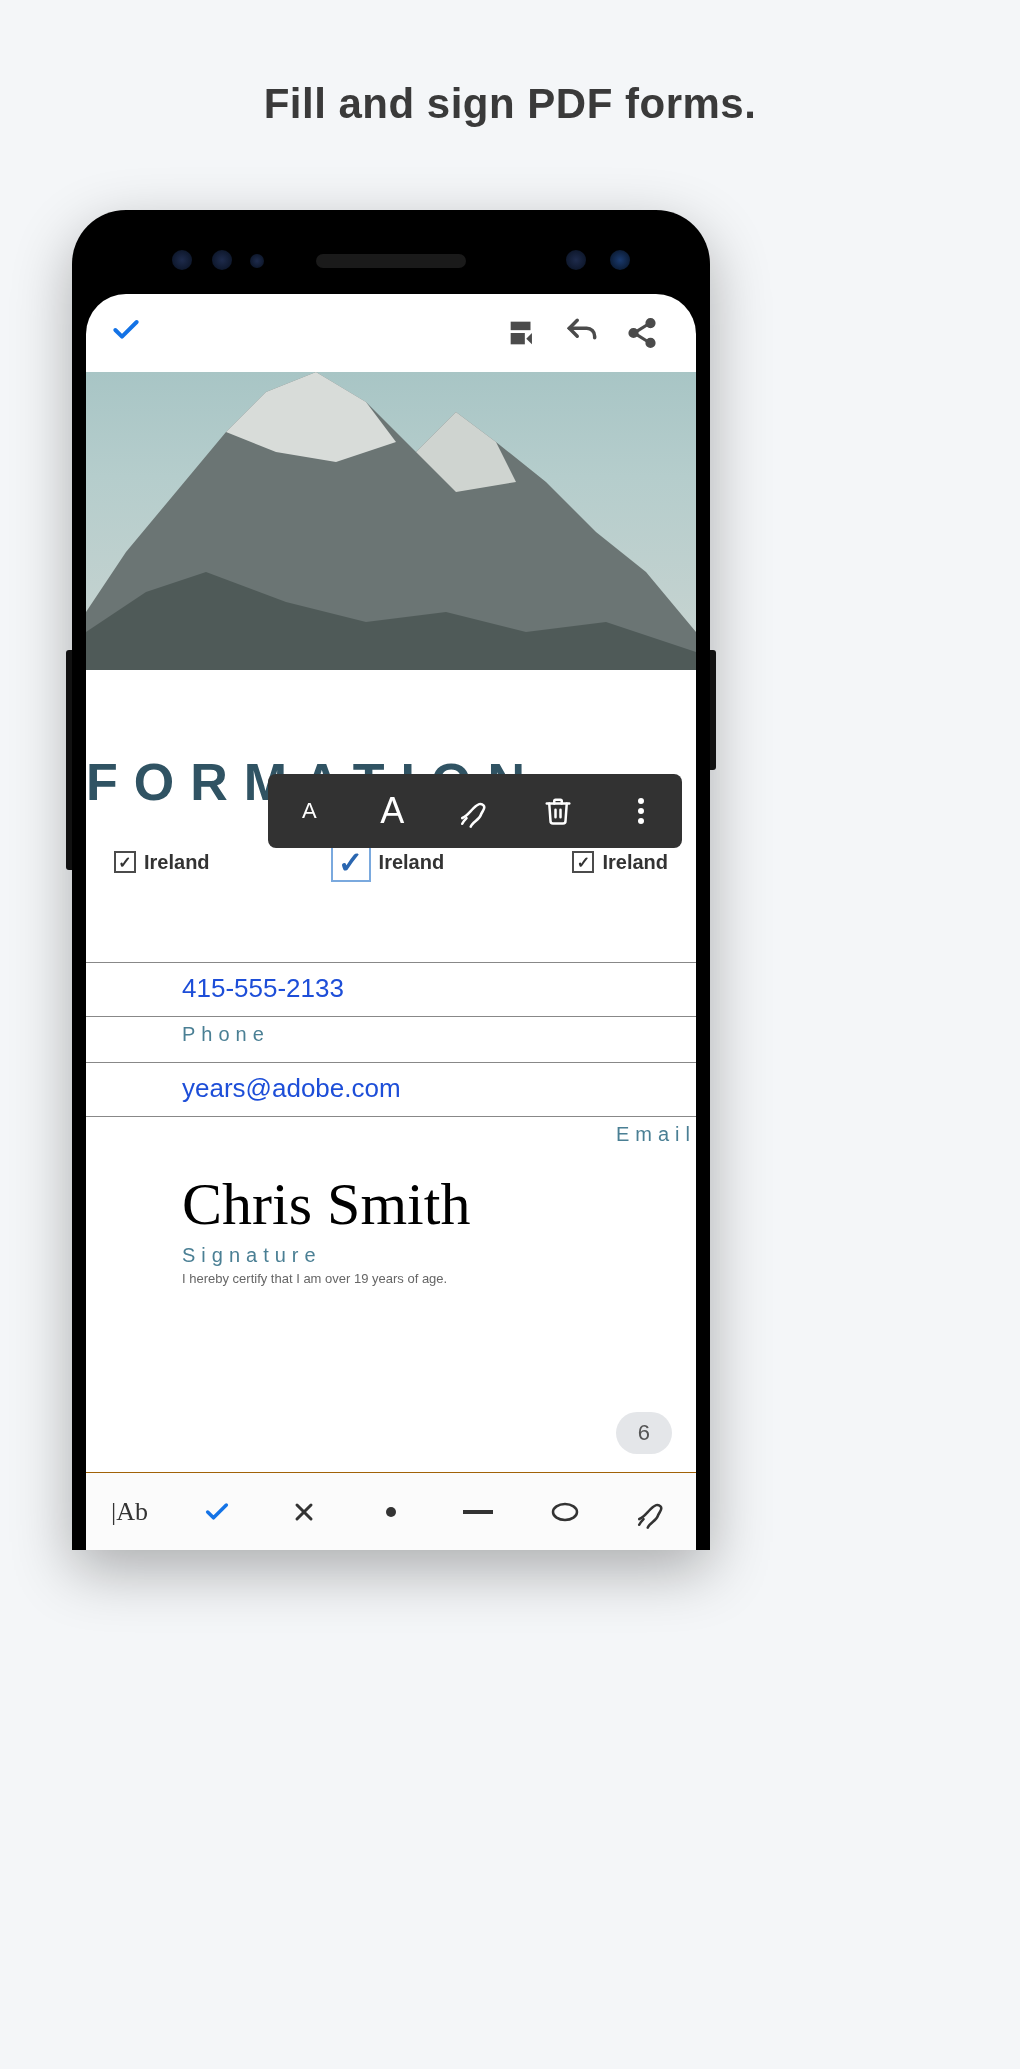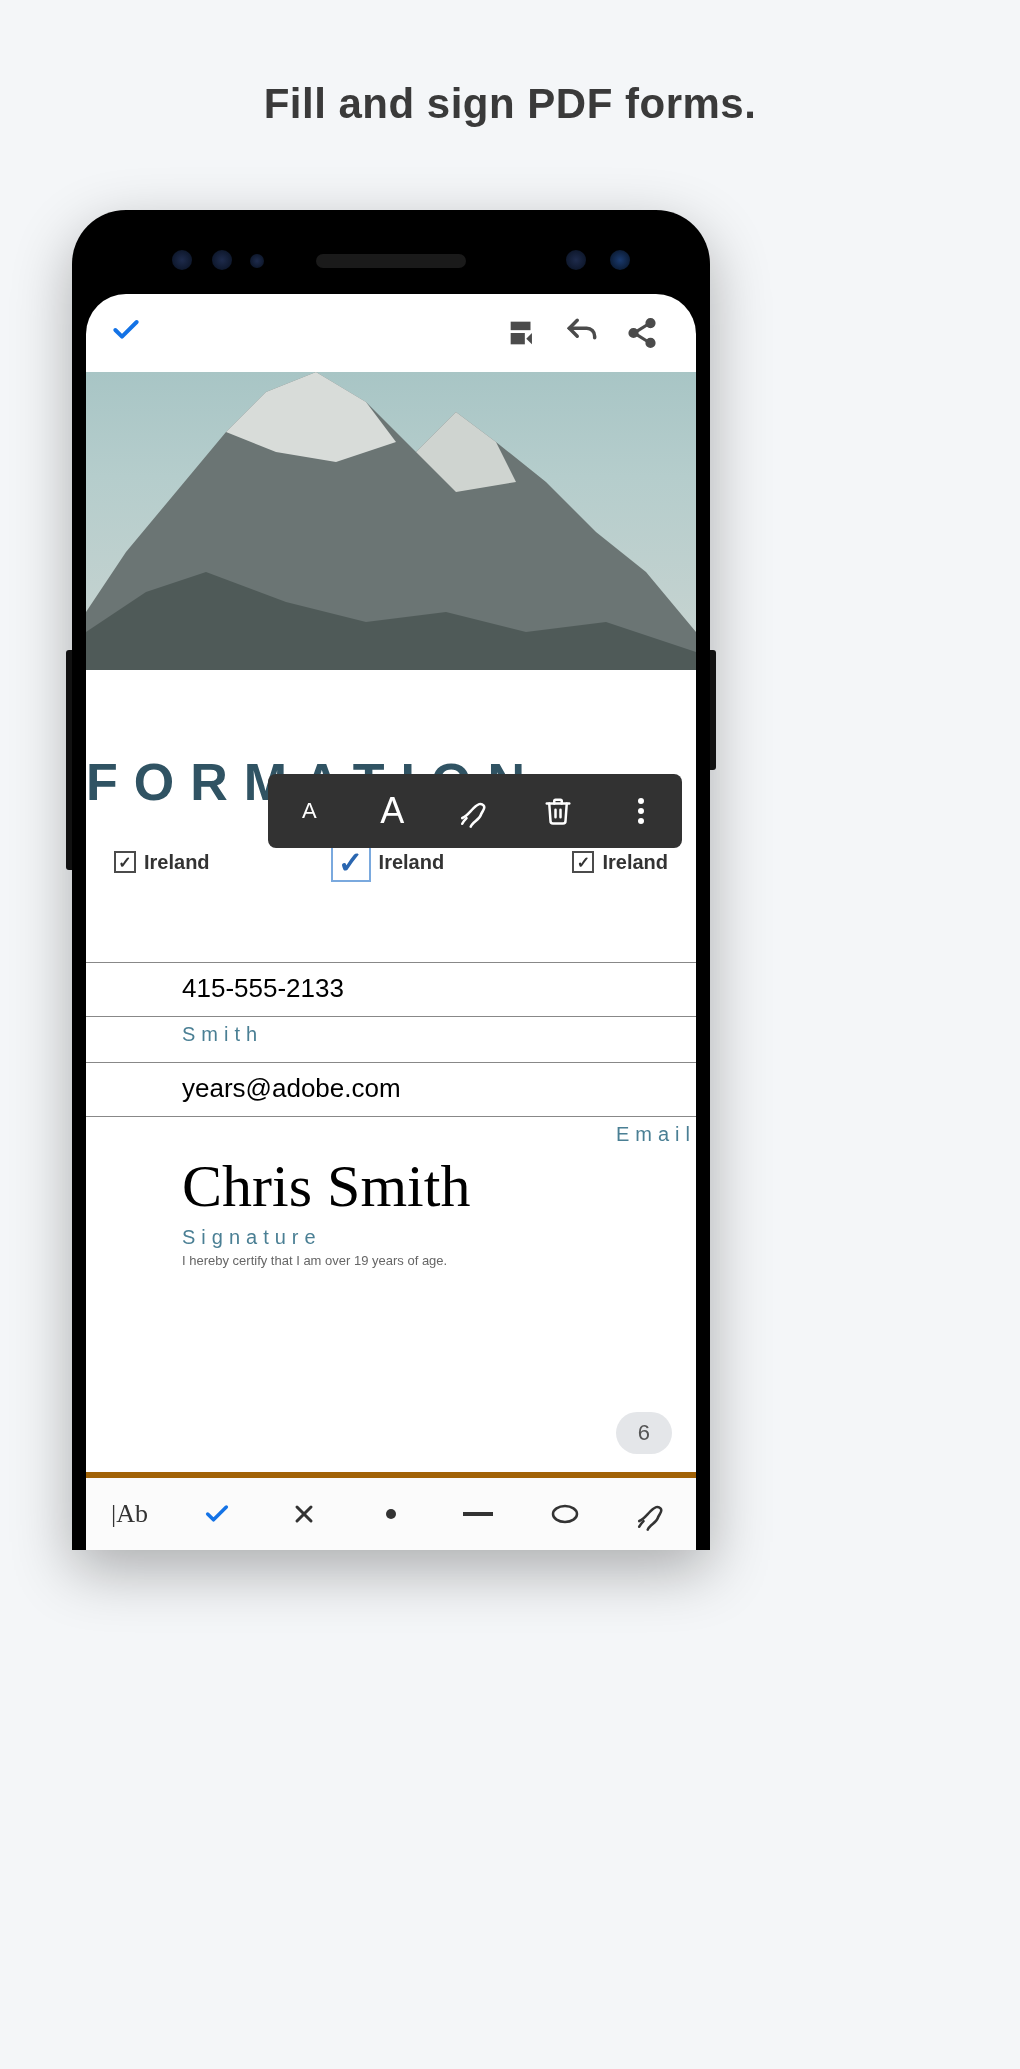--- a/index.html
+++ b/index.html
@@ -186,32 +186,33 @@
 
 .form-lines { padding: 0 0 0 0; margin-top: 70px; }
 .line-group {
   border-bottom: 1px solid #888;
   border-top: 1px solid #888;
   padding: 10px 0 8px 96px;
   margin-top: 16px;
 }
 .line-val {
   font-size: 26px;
-  color: #000000;
+  color: #1d4ed8;
   font-weight: 500;
   padding-bottom: 4px;
 }
 .line-label {
   font-size: 20px;
   color: #4a7f94;
   letter-spacing: 6px;
   padding-top: 6px;
 }
 .sig-group {
   padding: 0 0 0 96px;
+  margin-top: 18px;
 }
 .sig {
   font-family: "Brush Script MT", "Segoe Script", cursive;
   font-size: 60px;
   color: #000;
   line-height: 1;
   padding: 10px 0 4px 0;
 }
 .sig-note {
   font-size: 13px;
@@ -229,21 +230,21 @@
   font-size: 22px;
   padding: 8px 22px;
   border-radius: 22px;
 }
 
 
 .bottombar {
   position: absolute;
   left: 0; right: 0; bottom: 0;
   height: 78px;
-  border-top: 6px solid #a16207;
+  border-top: 1px solid #a16207;
   display: flex;
   align-items: center;
   justify-content: space-around;
   color: #444;
   background: #fbfbfb;
 }
 .bottombar .bi {
   width: 60px;
   display: flex;
   align-items: center;
@@ -354,21 +355,21 @@
         <div class="check-item">
           <div class="cbox">✓</div>
           <span>Ireland</span>
         </div>
       </div>
 
       <div class="form-lines">
         <div class="line-group">
           <div class="line-val">415-555-2133</div>
         </div>
-        <div class="line-label" style="padding-left:96px;">Smith</div>
+        <div class="line-label" style="padding-left:96px;">Phone</div>
 
         <div class="line-group">
           <div class="line-val">years@adobe.com</div>
         </div>
         <div class="line-label" style="padding-left:96px;text-align:right;">Email</div>
 
         <div class="sig-group">
           <div class="sig">Chris Smith</div>
           <div class="line-label" style="padding-left:0;">Signature</div>
           <div class="sig-note">I hereby certify that I am over 19 years of age.</div>

